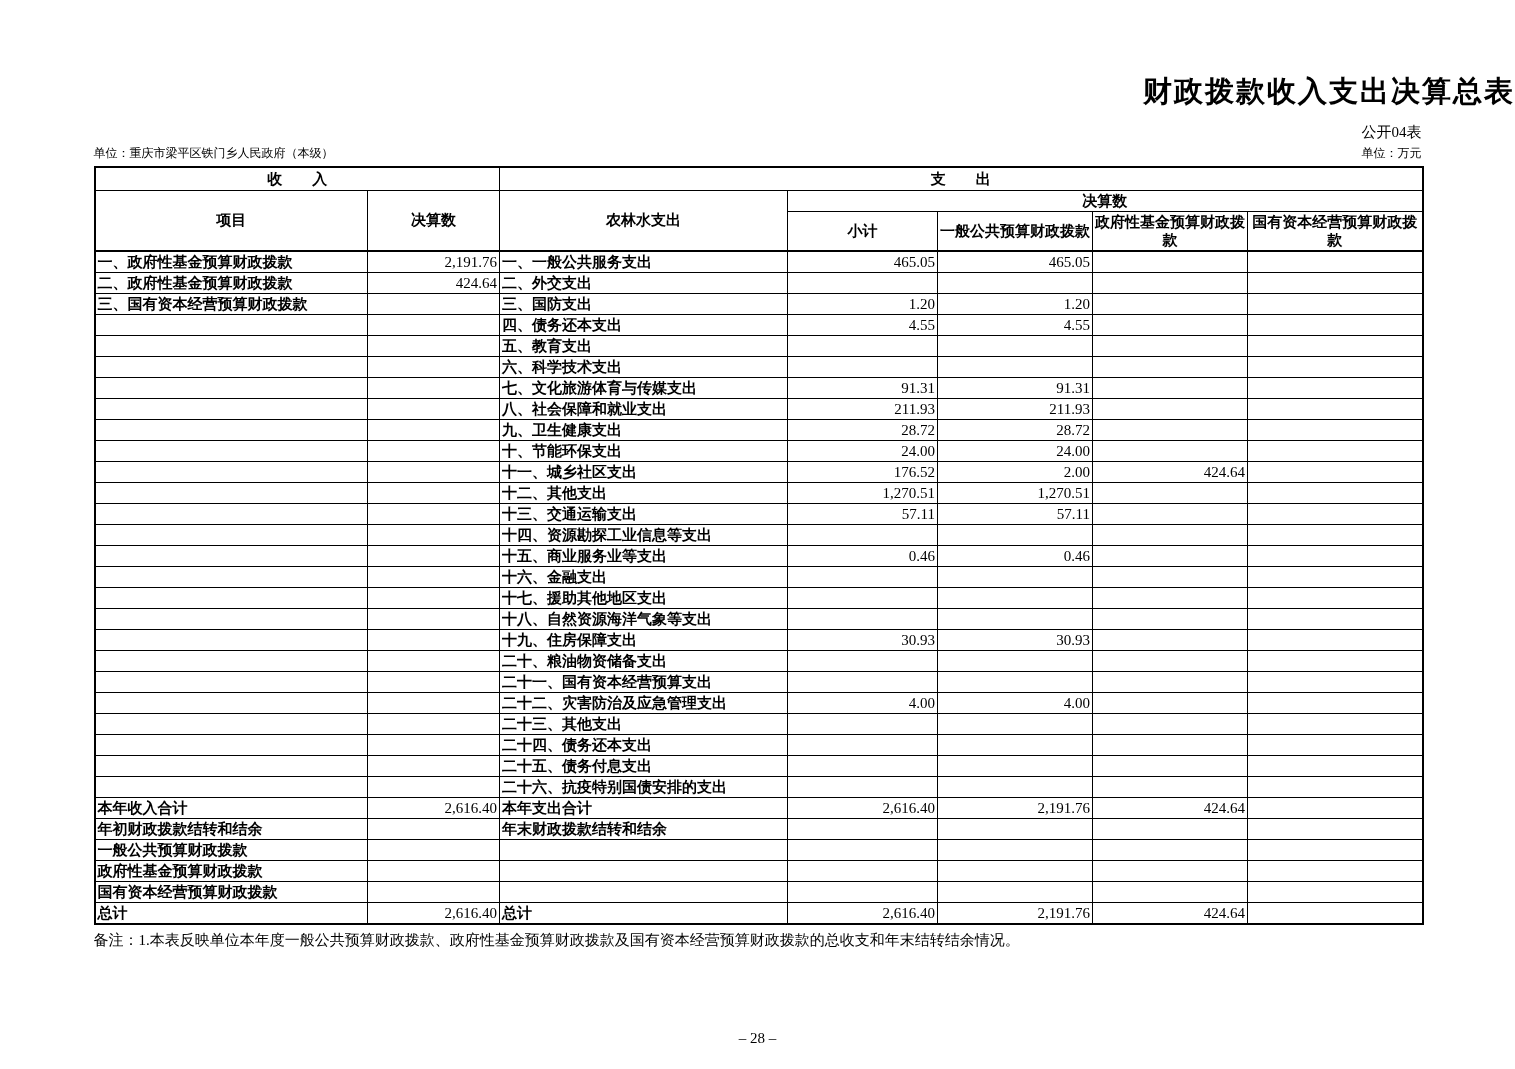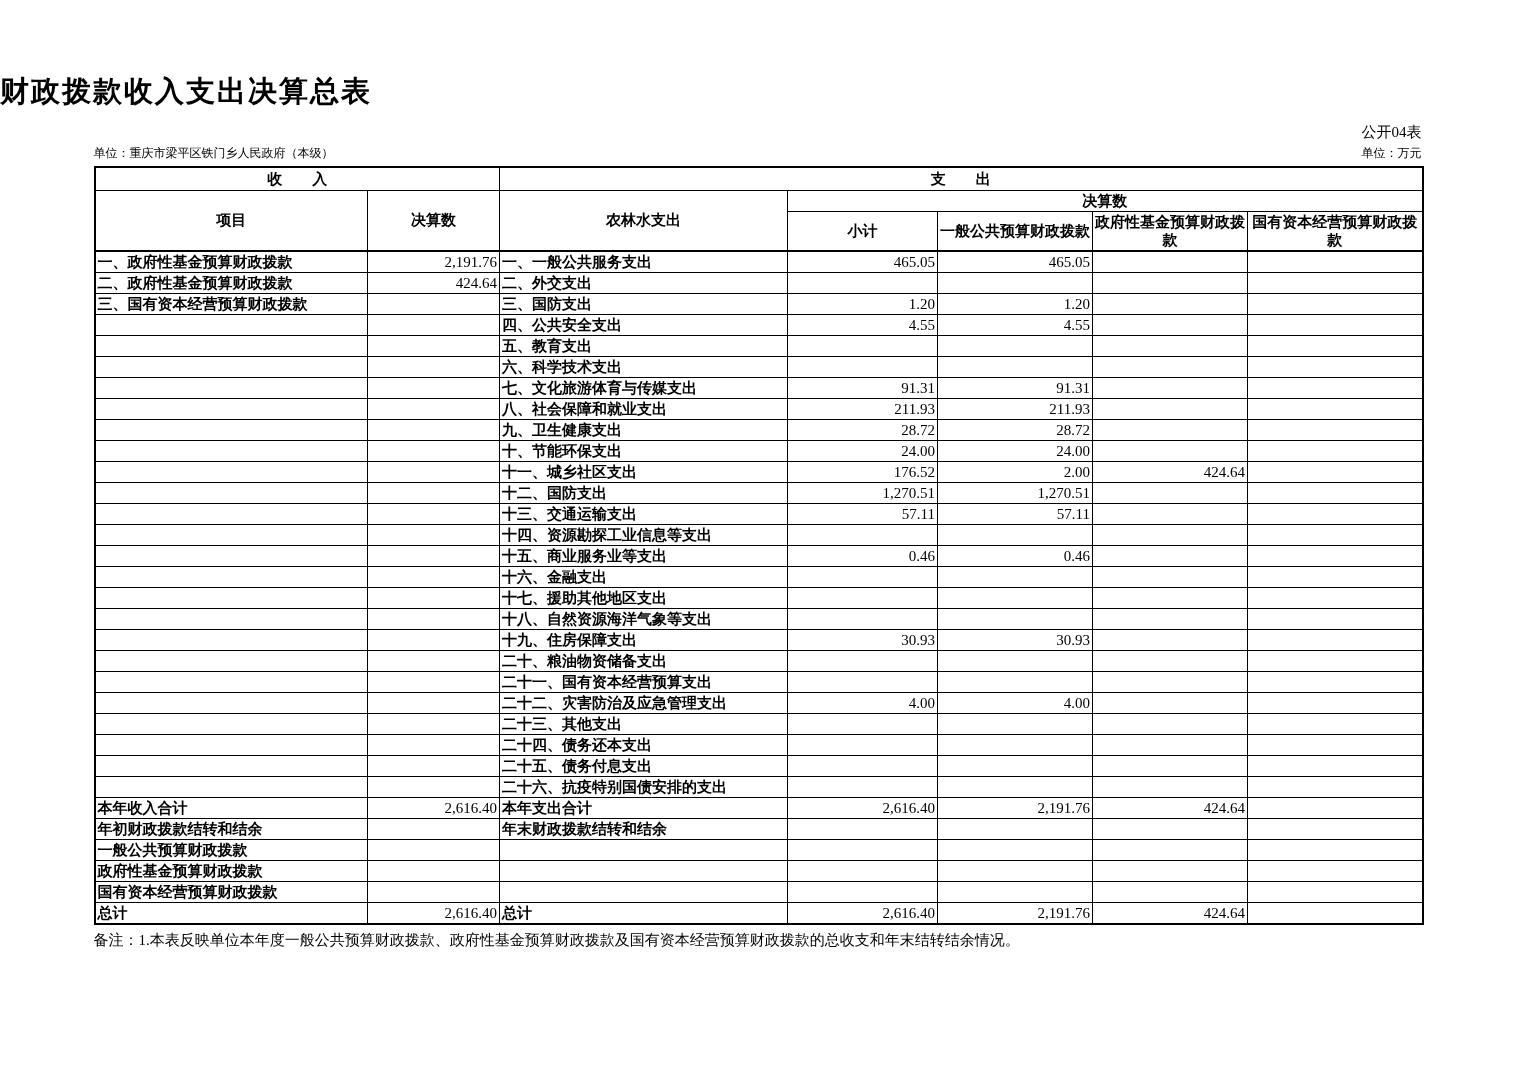--- a/index.html
+++ b/index.html
@@ -6,21 +6,21 @@
   .sheet{
     position:relative;
     width:1515px;height:1069px;
     background:#fff;color:#000;
     font-family:"Liberation Serif","DejaVu Serif",serif;
     overflow:hidden;
   }
   .content{width:1328px;margin:0 auto;}
   .doc-title{
     padding-top:72px;
-    text-align:left;
+    text-align:right;
     font-size:29px;font-weight:bold;
     letter-spacing:2px;
   }
   .doc-label-line{
     text-align:right;
     font-size:15px;
     margin-top:10px;
     height:20px;line-height:20px;
   }
   .meta-line{
@@ -126,21 +126,21 @@
             <td class="t-right"></td>
             <td class="t-left sec">三、国防支出</td>
             <td class="t-right">1.20</td>
             <td class="t-right">1.20</td>
             <td class="t-right"></td>
             <td class="t-right"></td>
           </tr>
           <tr>
             <td class="t-left"></td>
             <td class="t-right"></td>
-            <td class="t-left sec">四、公共安全支出</td>
+            <td class="t-left sec">四、债务还本支出</td>
             <td class="t-right">4.55</td>
             <td class="t-right">4.55</td>
             <td class="t-right"></td>
             <td class="t-right"></td>
           </tr>
           <tr>
             <td class="t-left"></td>
             <td class="t-right"></td>
             <td class="t-left sec">五、教育支出</td>
             <td class="t-right"></td>
@@ -198,21 +198,21 @@
             <td class="t-right"></td>
             <td class="t-left sec">十一、城乡社区支出</td>
             <td class="t-right">176.52</td>
             <td class="t-right">2.00</td>
             <td class="t-right">424.64</td>
             <td class="t-right"></td>
           </tr>
           <tr>
             <td class="t-left"></td>
             <td class="t-right"></td>
-            <td class="t-left sec">十二、国防支出</td>
+            <td class="t-left sec">十二、其他支出</td>
             <td class="t-right">1,270.51</td>
             <td class="t-right">1,270.51</td>
             <td class="t-right"></td>
             <td class="t-right"></td>
           </tr>
           <tr>
             <td class="t-left"></td>
             <td class="t-right"></td>
             <td class="t-left sec">十三、交通运输支出</td>
             <td class="t-right">57.11</td>
@@ -390,13 +390,14 @@
             <td class="t-right">2,191.76</td>
             <td class="t-right">424.64</td>
             <td class="t-right"></td>
           </tr>
         </tbody>
     </table>
     <div class="notes">
       <div><span>备注：</span><span>1.本表反映单位本年度一般公共预算财政拨款、政府性基金预算财政拨款及国有资本经营预算财政拨款的总收支和年末结转结余情况。</span></div>
     </div>
   </div>
+  <div class="page-number">– 28 –</div>
 </div>
 
 </body></html>

